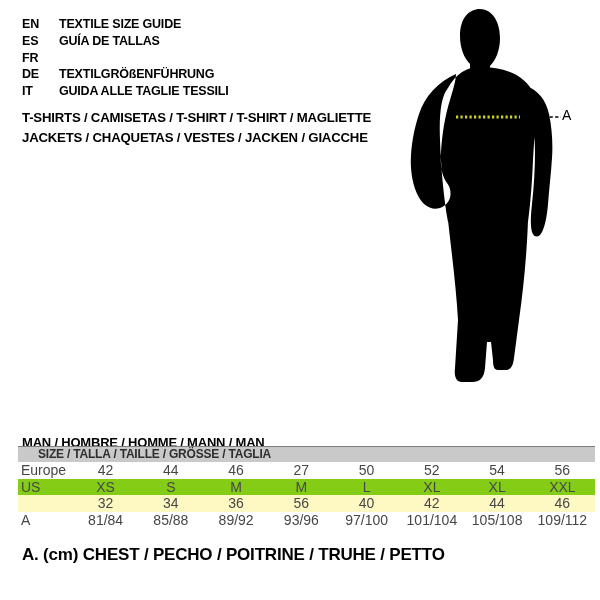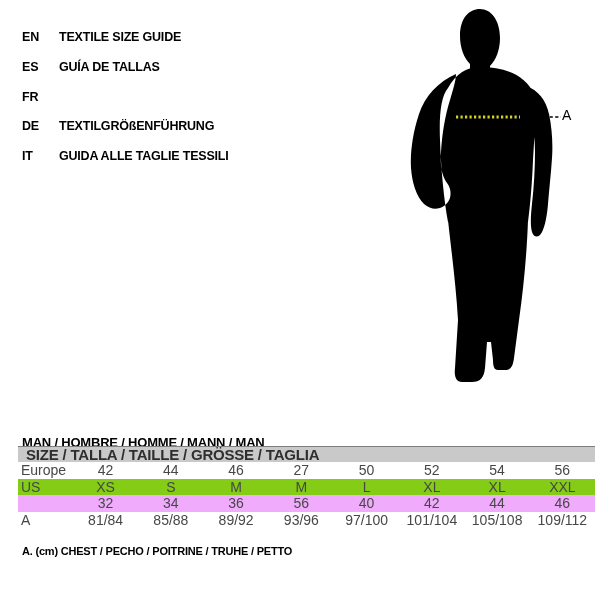--- a/index.html
+++ b/index.html
@@ -2,44 +2,44 @@
 <html><head>
 <meta charset="utf-8">
 <style>
   html,body{margin:0;padding:0;background:#fff;}
   .canvas{
     position:relative;width:600px;height:600px;background:#ffffff;overflow:hidden;
     font-family:"Liberation Sans","DejaVu Sans",sans-serif;color:#000;
   }
   
   .lang-list{position:absolute;left:22px;top:16px;}
-  .lang-row{display:flex;line-height:16.8px;font-size:12.5px;font-weight:700;letter-spacing:-0.2px;margin-top:13px;}
+  .lang-row{display:flex;line-height:16.8px;font-size:12.5px;font-weight:700;letter-spacing:-0.2px;}
   .lang-code{width:37px;flex:0 0 37px;}
   
   .categories{position:absolute;left:22px;top:108px;font-size:13.2px;font-weight:700;line-height:19.5px;letter-spacing:-0.2px;}
   
   .figure{position:absolute;left:398px;top:0;width:200px;height:400px;}
   .measure-label{position:absolute;left:562px;top:107px;font-size:14px;font-weight:500;}
   
   .section-title{position:absolute;left:22px;top:435px;font-size:13px;font-weight:700;letter-spacing:-0.2px;}
   
   .size-table{position:absolute;left:18px;top:446px;width:577px;}
   .table-header{
     background:#c9c9c9;border-top:1px solid #7e7e7e;height:15px;line-height:15px;
-    font-size:15px;font-weight:700;color:#2e2e2e;padding-left:8px;letter-spacing:-0.2px;
+    font-size:12px;font-weight:700;color:#2e2e2e;padding-left:20px;letter-spacing:-0.2px;
   }
   table.rows{border-collapse:collapse;width:100%;table-layout:fixed;}
   table.rows td{
     font-size:14px;color:#474747;text-align:center;height:16.5px;line-height:16.5px;
     padding:0;white-space:nowrap;overflow:hidden;
   }
   table.rows td.lbl{text-align:left;padding-left:3px;width:52px;}
   tr.shade{background:#efefef;}
   
-  .footnote{position:absolute;left:22px;top:545px;font-size:11px;font-weight:700;letter-spacing:-0.2px;}
+  .footnote{position:absolute;left:22px;top:545px;font-size:17px;font-weight:700;letter-spacing:-0.2px;}
 </style>
 </head>
 <body>
 
 <div class="canvas">
 
   <div class="lang-list" id="langList">
       <div class="lang-row">
         <span class="lang-code">EN</span>
         <span>TEXTILE SIZE GUIDE</span>
@@ -54,20 +54,24 @@
       <div class="lang-row">
         <span class="lang-code">DE</span>
         <span>TEXTILGRÖßENFÜHRUNG</span>
       </div>
       <div class="lang-row">
         <span class="lang-code">IT</span>
         <span>GUIDA ALLE TAGLIE TESSILI</span>
       </div>
     </div>
 
+  <div class="categories">
+    <div>T-SHIRTS / CAMISETAS / T-SHIRT / T-SHIRT / MAGLIETTE</div>
+    <div>JACKETS / CHAQUETAS / VESTES / JACKEN / GIACCHE</div>
+  </div>
 
   <svg class="figure" viewBox="0 0 200 400" aria-hidden="true">
     <path fill="#000000" d="
       M82,9 C93,9 102,20 102,38 C102,50 98,60 92,66 L92,76 L72,76 L72,64 C66,58 62,48 62,36 C62,18 71,9 82,9 Z
       M82,67 C108,67 128,76 136,94 C138,104 137,130 135,160 C134,185 132,207 130,222 L50,222 C46,200 43,170 42,140 C41,115 43,96 50,88 C58,74 68,67 82,67 Z
       M58,74 C40,82 27,96 21,114 C15,132 12,152 13,168 C14,182 18,196 26,204 C34,211 44,210 50,202 C54,196 53,188 49,183 C44,176 42,166 43,152 C44,134 47,116 52,100 C55,90 58,80 58,74 Z
       M128,86 C140,90 148,100 151,114 C154,128 155,144 154,158 C153,174 151,190 150,204 C149,216 147,226 144,232 C141,238 136,238 134,232 C132,224 133,214 134,204 C136,186 137,168 137,152 C137,136 135,120 130,108 C126,98 124,90 128,86 Z
       M50,220 L130,220 C129,250 126,285 121,320 L116,358 C115,366 113,370 107,370 L100,370 C96,370 95,366 95,360 L93,342 L89,342 L87,368 C86,378 82,382 74,382 L64,382 C58,382 56,376 57,368 L60,320 C58,285 53,248 50,220 Z"></path>
     <line x1="58" y1="117" x2="122" y2="117" stroke="#d2d41f" stroke-width="2.8" stroke-dasharray="2.2 2.3"></line>
     <line x1="146" y1="117" x2="163" y2="117" stroke="#000000" stroke-width="1.6" stroke-dasharray="3.2 2.4"></line>
@@ -96,21 +100,21 @@
             <td class="lbl">US</td>
             <td>XS</td>
             <td>S</td>
             <td>M</td>
             <td>M</td>
             <td>L</td>
             <td>XL</td>
             <td>XL</td>
             <td>XXL</td>
           </tr>
-          <tr class="shade" style="background: #f0abfc;">
+          <tr class="shade" style="background: #fef9c3;">
             <td class="lbl"></td>
             <td>32</td>
             <td>34</td>
             <td>36</td>
             <td>56</td>
             <td>40</td>
             <td>42</td>
             <td>44</td>
             <td>46</td>
           </tr>

